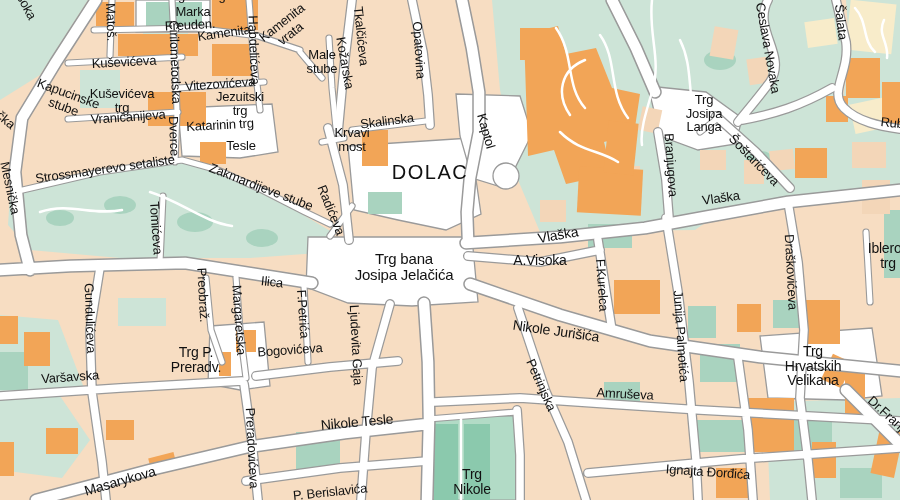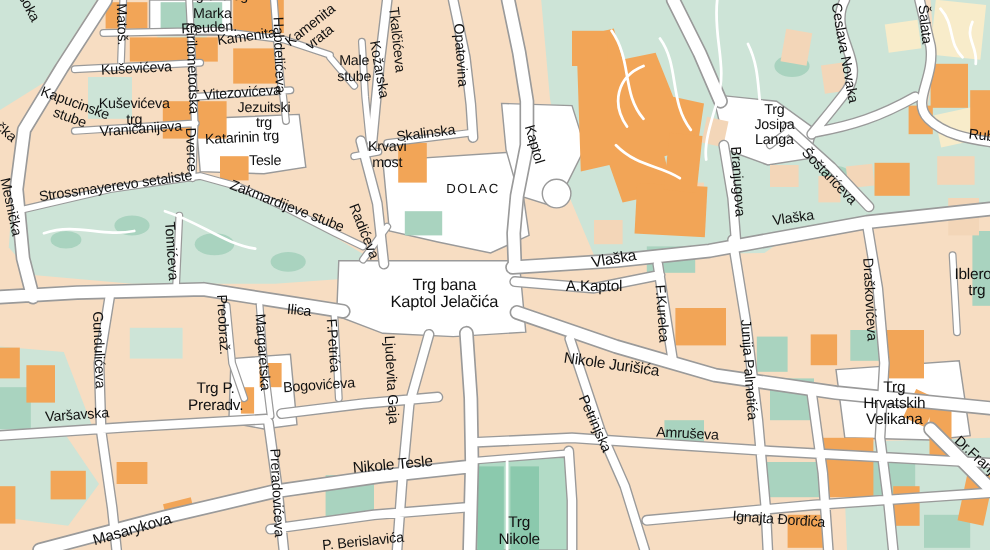--- a/index.html
+++ b/index.html
@@ -177,30 +177,30 @@
       <div class="lbl" style="left: 174px; top: 136px; font-size: 13px; transform: translate(-50%, -50%) rotate(88deg);">Dverce</div>
       <div class="lbl" style="left: 322px; top: 62px; font-size: 13px; transform: translate(-50%, -50%) rotate(0deg);">Male
 stube</div>
       <div class="lbl" style="left: 345px; top: 63px; font-size: 13px; transform: translate(-50%, -50%) rotate(80deg);">Kožarska</div>
       <div class="lbl" style="left: 361px; top: 36px; font-size: 13px; transform: translate(-50%, -50%) rotate(84deg);">Tkalčićeva</div>
       <div class="lbl" style="left: 419px; top: 50px; font-size: 13px; transform: translate(-50%, -50%) rotate(86deg);">Opatovina</div>
       <div class="lbl" style="left: 387px; top: 121px; font-size: 13px; transform: translate(-50%, -50%) rotate(-7deg);">Skalinska</div>
       <div class="lbl" style="left: 327px; top: 140px; font-size: 13px; transform: translate(-50%, -50%) rotate(0deg); margin-left: 25px;">Krvavi
 most</div>
       <div class="lbl" style="left: 486px; top: 131px; font-size: 13px; transform: translate(-50%, -50%) rotate(74deg);">Kaptol</div>
-      <div class="lbl" style="left: 430px; top: 172px; font-size: 12px; letter-spacing: 1.5px; transform: translate(-50%, -50%) rotate(0deg);">DOLAC</div>
+      <div class="lbl" style="left: 430px; top: 172px; font-size: 20px; letter-spacing: 1.5px; transform: translate(-50%, -50%) rotate(0deg);">DOLAC</div>
       <div class="lbl" style="left: 331px; top: 210px; font-size: 13px; transform: translate(-50%, -50%) rotate(68deg);">Radićeva</div>
       <div class="lbl" style="left: 10px; top: 188px; font-size: 13px; transform: translate(-50%, -50%) rotate(78deg);">Mesnička</div>
       <div class="lbl" style="left: 105px; top: 169px; font-size: 13px; transform: translate(-50%, -50%) rotate(-8deg);">Strossmayerevo setaliste</div>
       <div class="lbl" style="left: 261px; top: 187px; font-size: 13px; transform: translate(-50%, -50%) rotate(21deg);">Zakmardijeve stube</div>
       <div class="lbl" style="left: 156px; top: 228px; font-size: 13px; transform: translate(-50%, -50%) rotate(86deg);">Tomićeva</div>
       <div class="lbl" style="left: 272px; top: 282px; font-size: 13px; transform: translate(-50%, -50%) rotate(6deg);">Ilica</div>
       <div class="lbl" style="left: 404px; top: 267px; font-size: 15px; transform: translate(-50%, -50%) rotate(0deg);">Trg bana
-Kaptol Jelačića</div>
-      <div class="lbl" style="left: 540px; top: 260px; font-size: 14px; transform: translate(-50%, -50%) rotate(0deg);">A.Kaptol</div>
+Josipa Jelačića</div>
+      <div class="lbl" style="left: 540px; top: 260px; font-size: 14px; transform: translate(-50%, -50%) rotate(0deg);">A.Visoka</div>
       <div class="lbl" style="left: 558px; top: 235px; font-size: 14px; transform: translate(-50%, -50%) rotate(-10deg);">Vlaška</div>
       <div class="lbl" style="left: 721px; top: 198px; font-size: 13px; transform: translate(-50%, -50%) rotate(-8deg);">Vlaška</div>
       <div class="lbl" style="left: 602px; top: 285px; font-size: 13px; transform: translate(-50%, -50%) rotate(86deg);">F.Kurelca</div>
       <div class="lbl" style="left: 704px; top: 113px; font-size: 13px; transform: translate(-50%, -50%) rotate(0deg);">Trg
 Josipa
 Langa</div>
       <div class="lbl" style="left: 754px; top: 160px; font-size: 13px; transform: translate(-50%, -50%) rotate(46deg);">Šoštarićeva</div>
       <div class="lbl" style="left: 671px; top: 165px; font-size: 13px; transform: translate(-50%, -50%) rotate(86deg);">Branjugova</div>
       <div class="lbl" style="left: 768px; top: 48px; font-size: 13px; transform: translate(-50%, -50%) rotate(80deg);">Ceslava Novaka</div>
       <div class="lbl" style="left: 841px; top: 22px; font-size: 13px; transform: translate(-50%, -50%) rotate(84deg);">Šalata</div>

